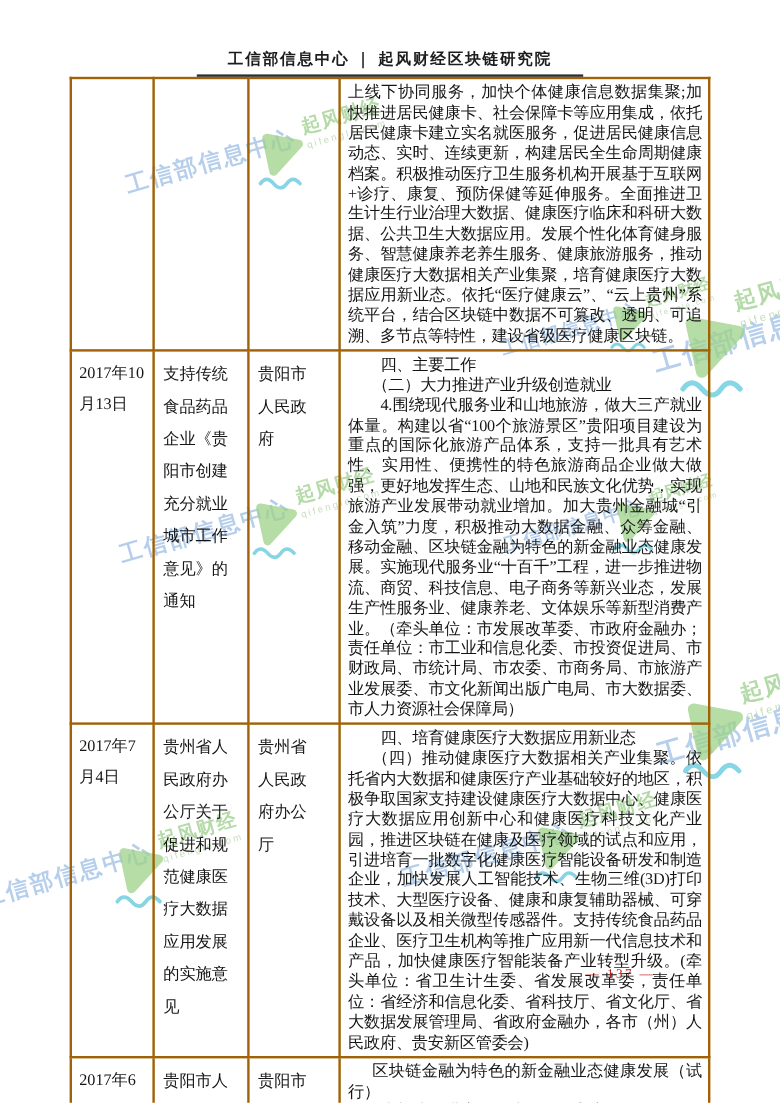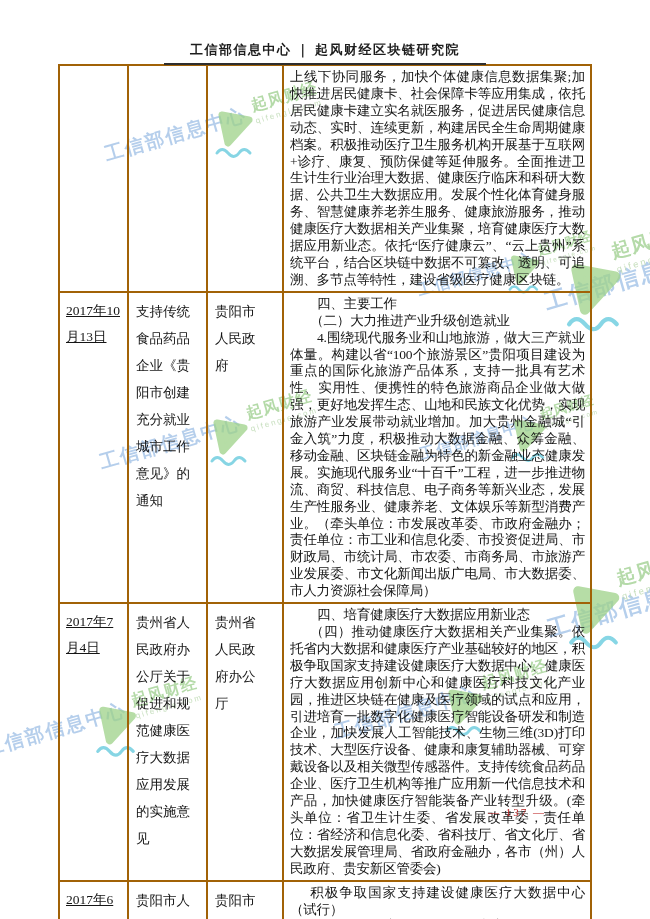--- a/index.html
+++ b/index.html
@@ -21,21 +21,21 @@
   
   table.doc{
     position:absolute;left:58px;top:64px;z-index:1;
     border-collapse:collapse;table-layout:fixed;width:532px;
     background:transparent;
   }
   table.doc td{
     border:2px solid #a16207;vertical-align:top;background:transparent;
     font-size:13.5px;color:#151515;
   }
-  td.c-date{width:69px;padding:5px 4px 4px 6px;line-height:26px;text-decoration:underline;}
+  td.c-date{width:69px;padding:5px 4px 4px 6px;line-height:26px;}
   td.c-title{width:79px;padding:5px 5px 4px 7px;line-height:27px;}
   td.c-issuer{width:76px;padding:5px 17px 4px 7px;line-height:27px;}
   td.c-content{width:308px;padding:3px 5px 2px 6px;}
   td.c-content p{
     margin:0;text-align:justify;line-height:16.9px;letter-spacing:-0.2px;
   }
   .ind2{text-indent:2em;}
   .ind15{text-indent:1.5em;}
   tr.r1 td{height:185px;}
   tr.r2 td{height:259px;}
@@ -186,21 +186,21 @@
         <td class="c-content">
           <p class="ind2">四、培育健康医疗大数据应用新业态</p>
           <p class="ind15">（四）推动健康医疗大数据相关产业集聚。依托省内大数据和健康医疗产业基础较好的地区，积极争取国家支持建设健康医疗大数据中心、健康医疗大数据应用创新中心和健康医疗科技文化产业园，推进区块链在健康及医疗领域的试点和应用，引进培育一批数字化健康医疗智能设备研发和制造企业，加快发展人工智能技术、生物三维(3D)打印技术、大型医疗设备、健康和康复辅助器械、可穿戴设备以及相关微型传感器件。支持传统食品药品企业、医疗卫生机构等推广应用新一代信息技术和产品，加快健康医疗智能装备产业转型升级。(牵头单位：省卫生计生委、省发展改革委，责任单位：省经济和信息化委、省科技厅、省文化厅、省大数据发展管理局、省政府金融办，各市（州）人民政府、贵安新区管委会)</p>
         </td>
       </tr>
       <tr class="r4">
         <td class="c-date">2017年6月7日</td>
         <td class="c-title">贵阳市人民政府办公厅关于印发《关</td>
         <td class="c-issuer">贵阳市人民政府办公厅</td>
         <td class="c-content">
-          <p class="ind15">积极争取国家支持建设健康医疗大数据中心（试行）</p>
+          <p class="ind15">区块链金融为特色的新金融业态健康发展（试行）</p>
           <p class="ind2">为加速推进贵阳区块链发展和应用，推动信息互联网向价值互联网发展，促进区块链各类要素资源集聚，围绕《贵</p>
         </td>
       </tr>
     </tbody>
   </table>
 
   <div class="footer">— 137 —</div>
 
 </div>
 

